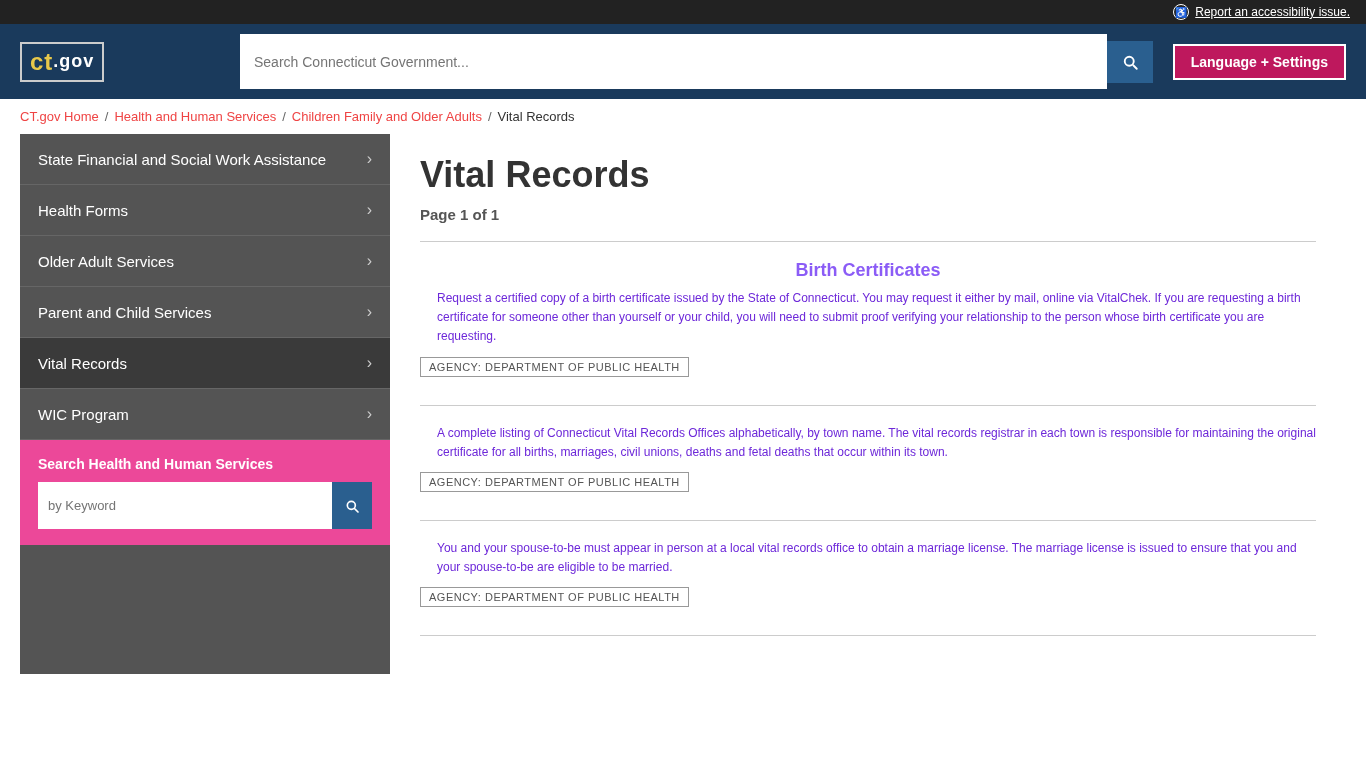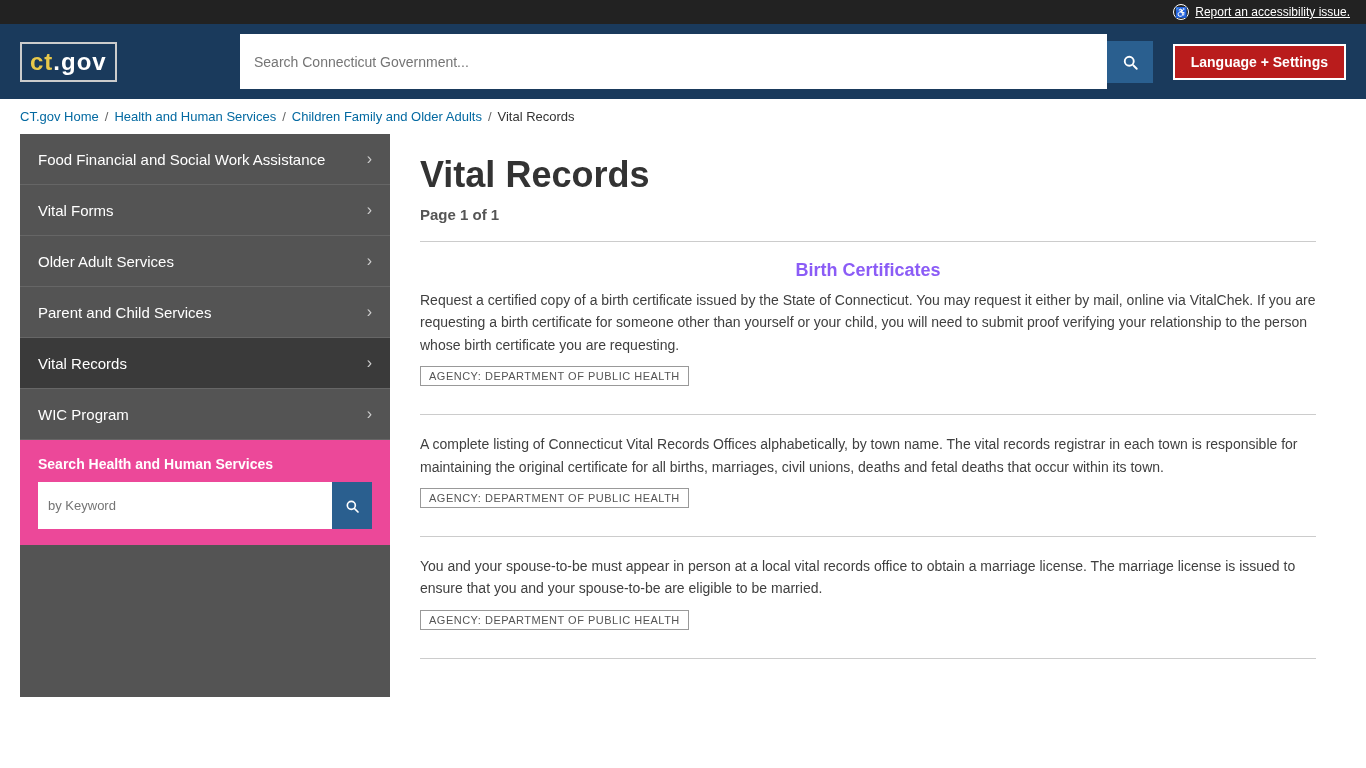--- a/index.html
+++ b/index.html
@@ -45,21 +45,21 @@
       align-items: center;
       text-align: right;
     }
     .logo-ct {
       color: #e8c84a;
       font-size: 24px;
       font-weight: 900;
     }
     .logo-gov {
       color: #fff;
-      font-size: 24px;
+      font-size: 18px;
     }
     .logo-text {
       color: #fff;
       font-size: 13px;
       line-height: 1.4;
     }
     .logo-text strong { display: block; font-size: 15px; }
 
     .search-area {
       flex: 1;
@@ -81,40 +81,40 @@
       padding: 0 14px;
       height: 42px;
       cursor: pointer;
       display: flex;
       align-items: center;
       justify-content: center;
     }
     .search-btn svg { fill: #fff; width: 18px; height: 18px; }
 
     .lang-btn {
-      background: #b91c1c;
+      background: #be185d;
       border: 2px solid #fff;
       color: #fff;
       padding: 8px 16px;
       font-size: 14px;
       font-weight: bold;
       cursor: pointer;
       white-space: nowrap;
     }
 
     
     .breadcrumb {
       padding: 10px 20px;
       font-size: 13px;
       display: flex;
       align-items: center;
       gap: 6px;
       flex-wrap: wrap;
     }
-    .breadcrumb a { color: #0369a1; text-decoration: none; }
+    .breadcrumb a { color: #ef4444; text-decoration: none; }
     .breadcrumb .sep { color: #666; }
     .breadcrumb .current { color: #333; }
 
     
     .main-layout {
       display: flex;
       gap: 0;
       padding: 0 20px 20px 20px;
       max-width: 1366px;
     }
@@ -203,24 +203,25 @@
     .content-item-title {
       font-size: 18px;
       color: #8b5cf6;
       text-decoration: none;
       font-weight: bold;
       display: block;
       margin-bottom: 8px;
       text-align: center;
     }
     .content-item-desc {
-      font-size: 14px;
-      color: #404040;
+      font-size: 12px;
+      color: #6d28d9;
       line-height: 1.6;
       margin-bottom: 10px;
+      margin-left: 17px;
     }
     .agency-badge {
       display: inline-block;
       border: 1px solid #999;
       padding: 3px 8px;
       font-size: 11px;
       color: #555;
       letter-spacing: 0.5px;
       text-transform: uppercase;
       margin-bottom: 4px;
@@ -276,26 +277,26 @@
   <a href="#">Children Family and Older Adults</a>
   <span class="sep">/</span>
   <span class="current">Vital Records</span>
 </nav>
 
 <div class="main-layout">
 
   <div class="sidebar">
 
     <a class="sidebar-nav-item" href="#">
-      <span>Food Financial and Social Work Assistance</span>
-      <span class="chevron">›</span>
-    </a>
-
-    <a class="sidebar-nav-item" href="#">
-      <span>Vital Forms</span>
+      <span>State Financial and Social Work Assistance</span>
+      <span class="chevron">›</span>
+    </a>
+
+    <a class="sidebar-nav-item" href="#">
+      <span>Health Forms</span>
       <span class="chevron">›</span>
     </a>
 
     <a class="sidebar-nav-item" href="#">
       <span>Older Adult Services</span>
       <span class="chevron">›</span>
     </a>
 
     <a class="sidebar-nav-item" href="#">
       <span>Parent and Child Services</span>

